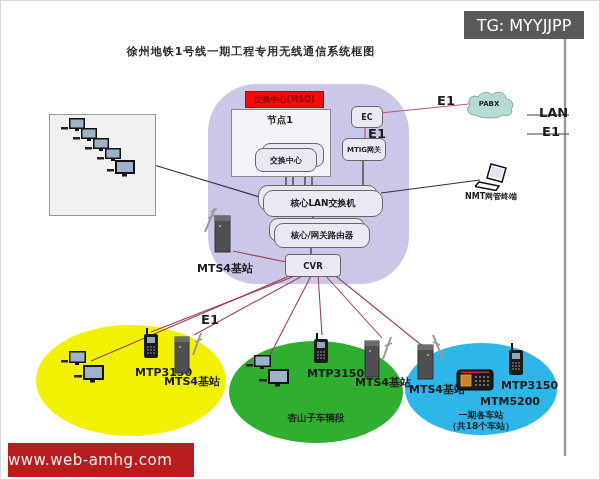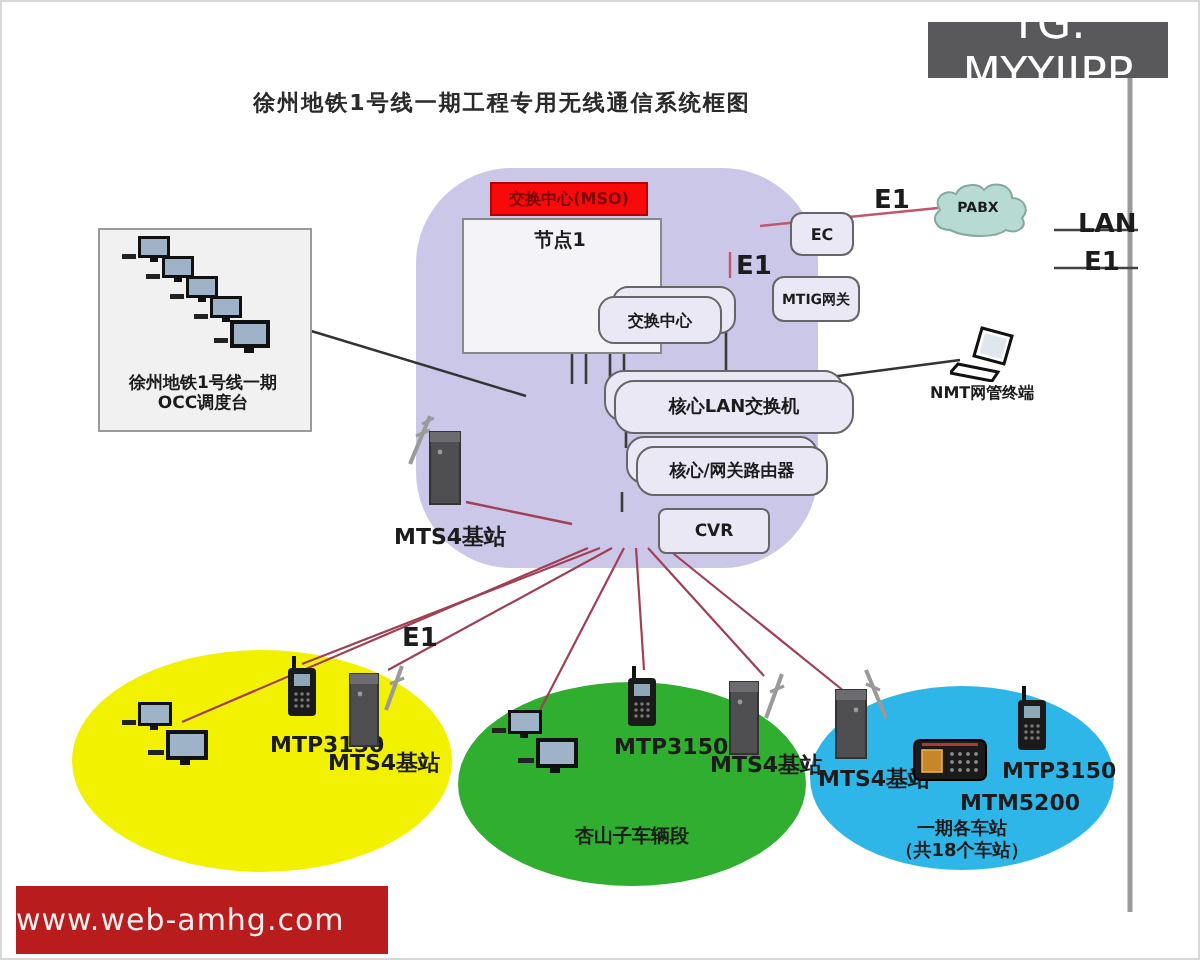--- a/index.html
+++ b/index.html
@@ -7,28 +7,28 @@
     position:relative;width:600px;height:480px;overflow:hidden;
     background:#fff;box-sizing:border-box;border:1px solid #d8d8d8;
     font-family:"DejaVu Sans",sans-serif;color:#222;
   }
   .abs{position:absolute;}
   .lbl{position:absolute;font-weight:bold;color:#1c1c1c;white-space:nowrap;}
   .ctr{display:flex;align-items:center;justify-content:center;text-align:center;}
   
   .title{left:100px;top:43px;width:300px;font-size:11px;font-weight:bold;letter-spacing:1px;text-align:center;color:#2a2a2a;}
   
-  .tg-badge{left:463px;top:10px;width:120px;height:28px;background:#59595b;color:#fff;font-size:22px;}
+  .tg-badge{left:463px;top:10px;width:120px;height:28px;background:#59595b;color:#fff;font-size:16px;}
   .watermark{left:7px;top:442px;width:186px;height:34px;background:#b91c1c;color:#efefef;font-size:15px;display:flex;align-items:center;box-sizing:border-box;letter-spacing:0.5px;}
   
   .occ-box{left:48px;top:113px;width:105px;height:100px;background:#f1f1f1;border:1px solid #9a9a9a;}
   .purple{left:207px;top:83px;width:201px;height:200px;background:#cac7e8;border-radius:48px;}
   .mso{left:244px;top:90px;width:77px;height:15px;background:#f90909;border:1px solid #b30000;color:#7a0505;font-size:8px;font-weight:bold;}
   .nodebox{left:230px;top:108px;width:98px;height:66px;background:#f4f3f7;border:1px solid #888;}
-  .comp{background:#eae8f5;border:1px solid #666;border-radius:8px;font-weight:bold;color:#1c1c1c;margin-left:44px;}
+  .comp{background:#eae8f5;border:1px solid #666;border-radius:8px;font-weight:bold;color:#1c1c1c;}
   .ec{left:350px;top:105px;width:30px;height:20px;font-size:8px;border-radius:6px;}
   .mtig{left:341px;top:137px;width:42px;height:21px;font-size:7px;border-radius:6px;}
   .ctrl-b{left:261px;top:142px;width:60px;height:22px;}
   .ctrl-f{left:254px;top:147px;width:60px;height:22px;font-size:8px;}
   .lan-b{left:257px;top:184px;width:118px;height:24px;border-radius:10px;}
   .lan-f{left:262px;top:189px;width:118px;height:25px;font-size:9px;border-radius:10px;}
   .rtr-b{left:268px;top:217px;width:94px;height:22px;border-radius:9px;}
   .rtr-f{left:273px;top:222px;width:94px;height:23px;font-size:8.5px;border-radius:9px;}
   .cvr{left:284px;top:253px;width:54px;height:21px;font-size:8.5px;border-radius:4px;}
   
@@ -118,24 +118,20 @@
           <rect x="6" y="11" width="4" height="2"></rect>
         </g>
       <g transform="translate(56,42)">
           <rect x="-8" y="9" width="7" height="2.5" fill="#222"></rect>
           <rect width="20" height="14"></rect>
           <rect x="2" y="2" width="16" height="10" fill="#9fb3c8"></rect>
           <rect x="7" y="14" width="5" height="2.5"></rect>
         </g>
     </g>
   </svg>
-  <div class="lbl" style="left:48px;top:186px;width:105px;text-align:center;font-size:8.5px;line-height:10px;">
-    <div>徐州地铁1号线一期</div>
-    <div>OCC调度台</div>
-  </div>
 
   <div class="abs ctr mso">交换中心(MSO)</div>
   <div class="abs nodebox"></div>
   <div class="lbl" style="left:230px;top:113px;width:98px;text-align:center;font-size:9.5px;">节点1</div>
   <div class="abs comp ctrl-b"></div>
   <div class="abs ctr comp ctrl-f">交换中心</div>
   <div class="abs ctr comp ec">EC</div>
   <div class="lbl small7" style="left:367px;top:125px;">E1</div>
   <div class="abs ctr comp mtig">MTIG网关</div>
   <div class="abs comp lan-b"></div>

